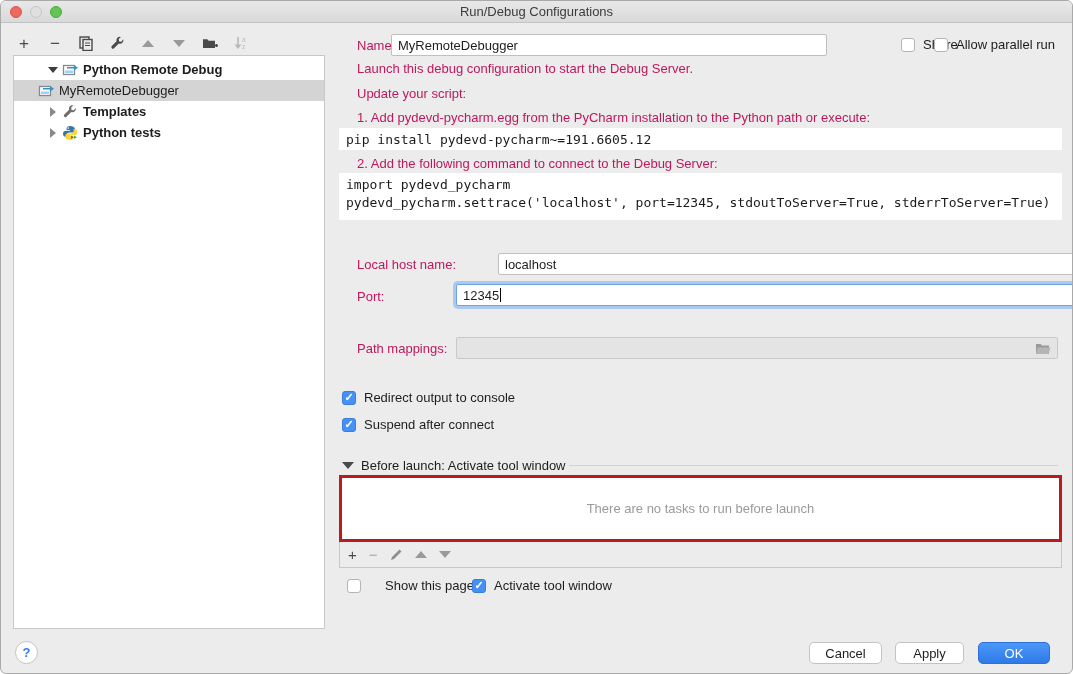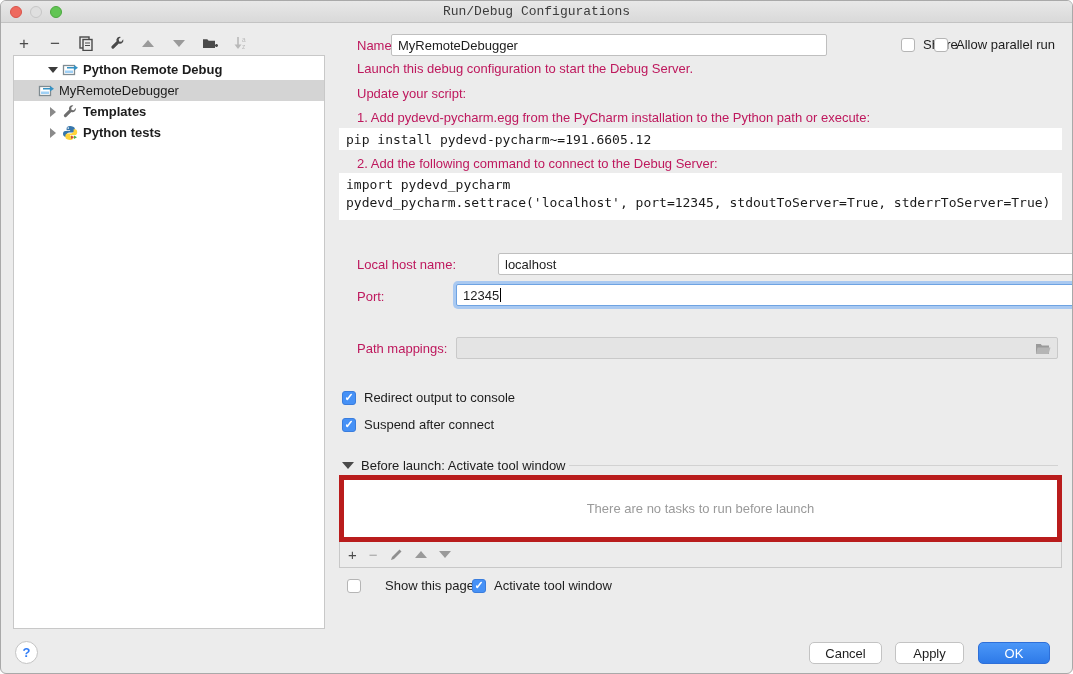--- a/index.html
+++ b/index.html
@@ -7,21 +7,21 @@
   body { font-family:"Liberation Sans", sans-serif; font-size:13px; color:#1d1d1d; }
   .window { position:relative; width:1073px; height:674px; background:#ececec; overflow:hidden;
             border:1px solid #a9a9a9; border-radius:6px; }
   
   .titlebar { position:absolute; left:0; top:0; right:0; height:22px;
               background:linear-gradient(#e8e8e8,#d9d9d9); border-bottom:1px solid #c3c3c3; }
   .traffic { position:absolute; top:5px; width:12px; height:12px; border-radius:50%; }
   .t-close { left:9px;  background:#ee6a5f; border:1px solid #d8534a; }
   .t-min   { left:29px; background:#dfdfdf; border:1px solid #c6c6c6; }
   .t-zoom  { left:49px; background:#62c554; border:1px solid #4ca73f; }
-  .title-text { position:absolute; left:0; right:0; top:3px; text-align:center; color:#3c3c3c;font-family:Liberation Mono, monospace; }
+  .title-text { position:absolute; left:0; right:0; top:3px; text-align:center; color:#3c3c3c; }
   
   .ltb { position:absolute; left:14px; top:31px; height:22px; display:flex; align-items:center; gap:13px; }
   .tbi { width:18px; height:18px; display:flex; align-items:center; justify-content:center; }
   .glyph { font-size:17px; color:#4a4a4a; line-height:1; }
   .glyph.dis, .dis svg { opacity:.45; }
   .tri-u { width:0;height:0;border-left:6px solid transparent;border-right:6px solid transparent;border-bottom:7px solid #9a9a9a; }
   .tri-d { width:0;height:0;border-left:6px solid transparent;border-right:6px solid transparent;border-top:7px solid #9a9a9a; }
   .tri-d.dark { border-top-color:#4a4a4a; }
   
   .tree-panel { position:absolute; left:12px; top:54px; width:312px; height:574px;
@@ -45,21 +45,21 @@
              font-family:"DejaVu Sans Mono", monospace; font-size:13px; color:#1a1a1a;
              display:flex; flex-direction:column; justify-content:center; padding:0 7px; }
   .cb { width:14px; height:14px; background:#fff; border:1px solid #b5b5b5; border-radius:3px;
         display:inline-flex; align-items:center; justify-content:center; flex:none; }
   .cb.checked { background:#4691f6; border-color:#3a7ddd; color:#fff; font-size:11px; font-weight:bold; }
   .cb.checked::after { content:"✓"; margin-top:-1px; }
   .cbrow { position:absolute; display:flex; align-items:center; gap:8px; }
   .hint { color:#9a9a9a; }
   .bl-line { position:absolute; height:1px; background:#d2d2d2; }
   .tasks-box { position:absolute; left:338px; top:474px; width:723px; height:67px;
-               background:#fff; border:5px solid #b91c1c; display:flex; align-items:center; justify-content:center; }
+               background:#fff; border:3px solid #b91c1c; display:flex; align-items:center; justify-content:center; }
   .tasks-tb { position:absolute; left:338px; top:541px; width:723px; height:26px;
               background:#ececec; border:1px solid #c8c8c8; border-top:none;
               display:flex; align-items:center; gap:12px; padding-left:8px; }
   
   .help-btn { position:absolute; left:14px; top:640px; width:23px; height:23px; border-radius:50%;
               background:#fff; border:1px solid #c4c4c4; color:#2f7cf6; font-weight:bold;
               display:flex; align-items:center; justify-content:center; font-size:13px; }
   .btn { position:absolute; top:641px; height:22px; border-radius:5px; border:1px solid #c3c3c3;
          background:#fff; display:flex; align-items:center; justify-content:center; font-size:13px; }
   .btn.primary { background:linear-gradient(#4b97f8,#2e7ae8); border-color:#2e6fd8; color:#fff; }

